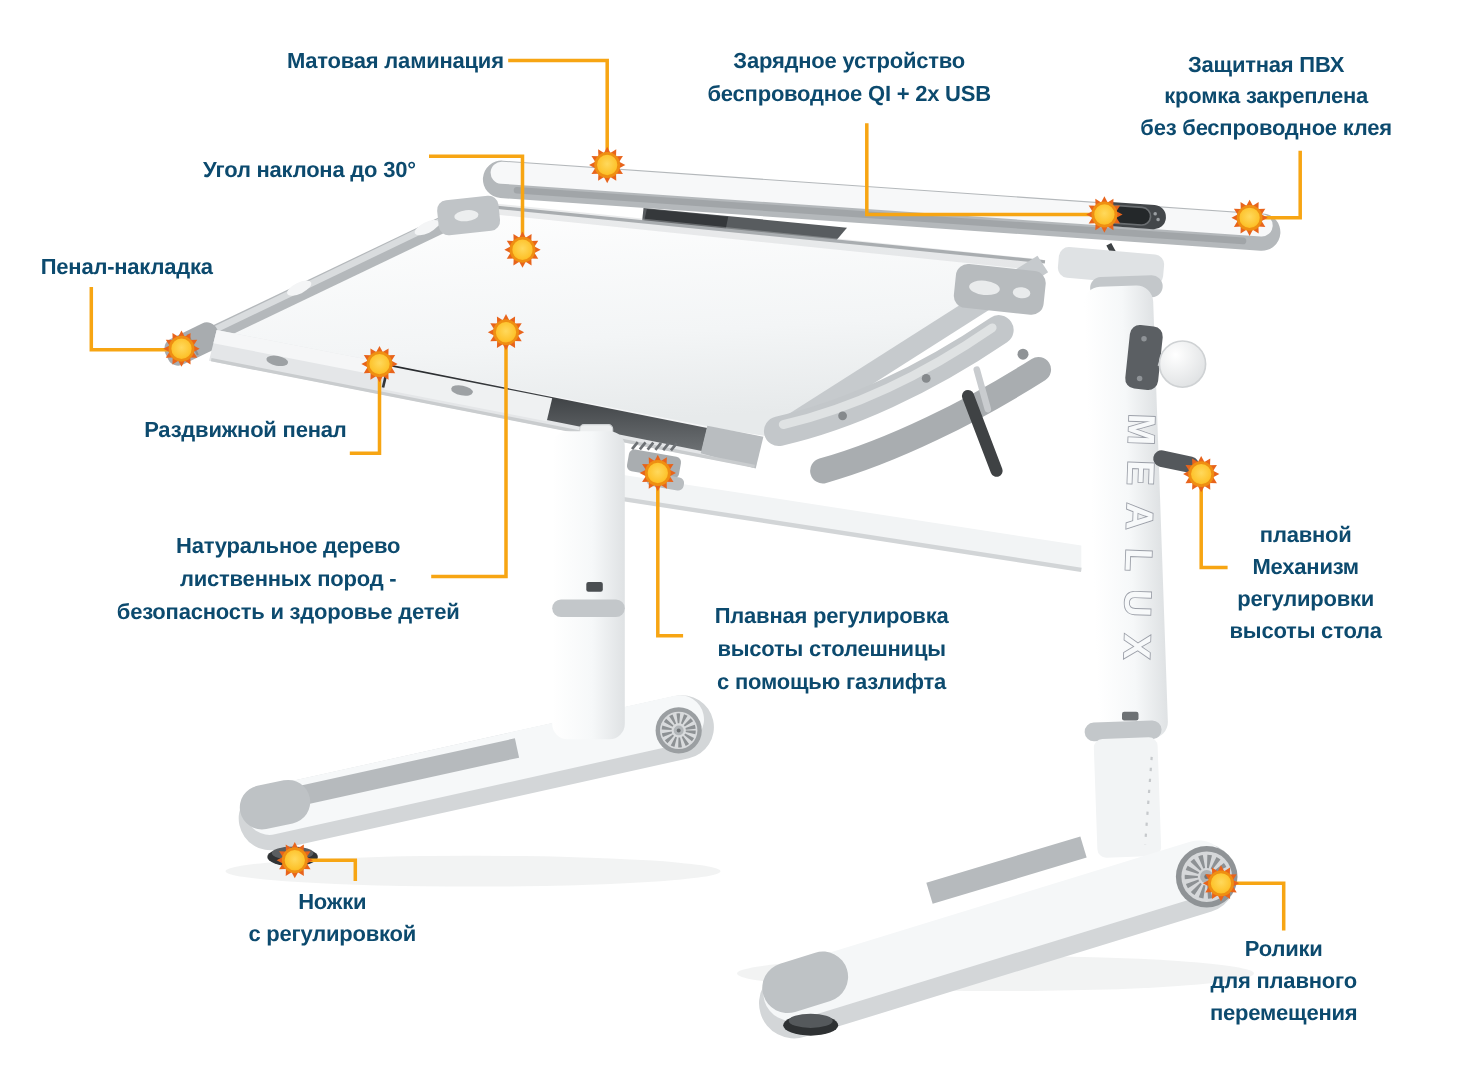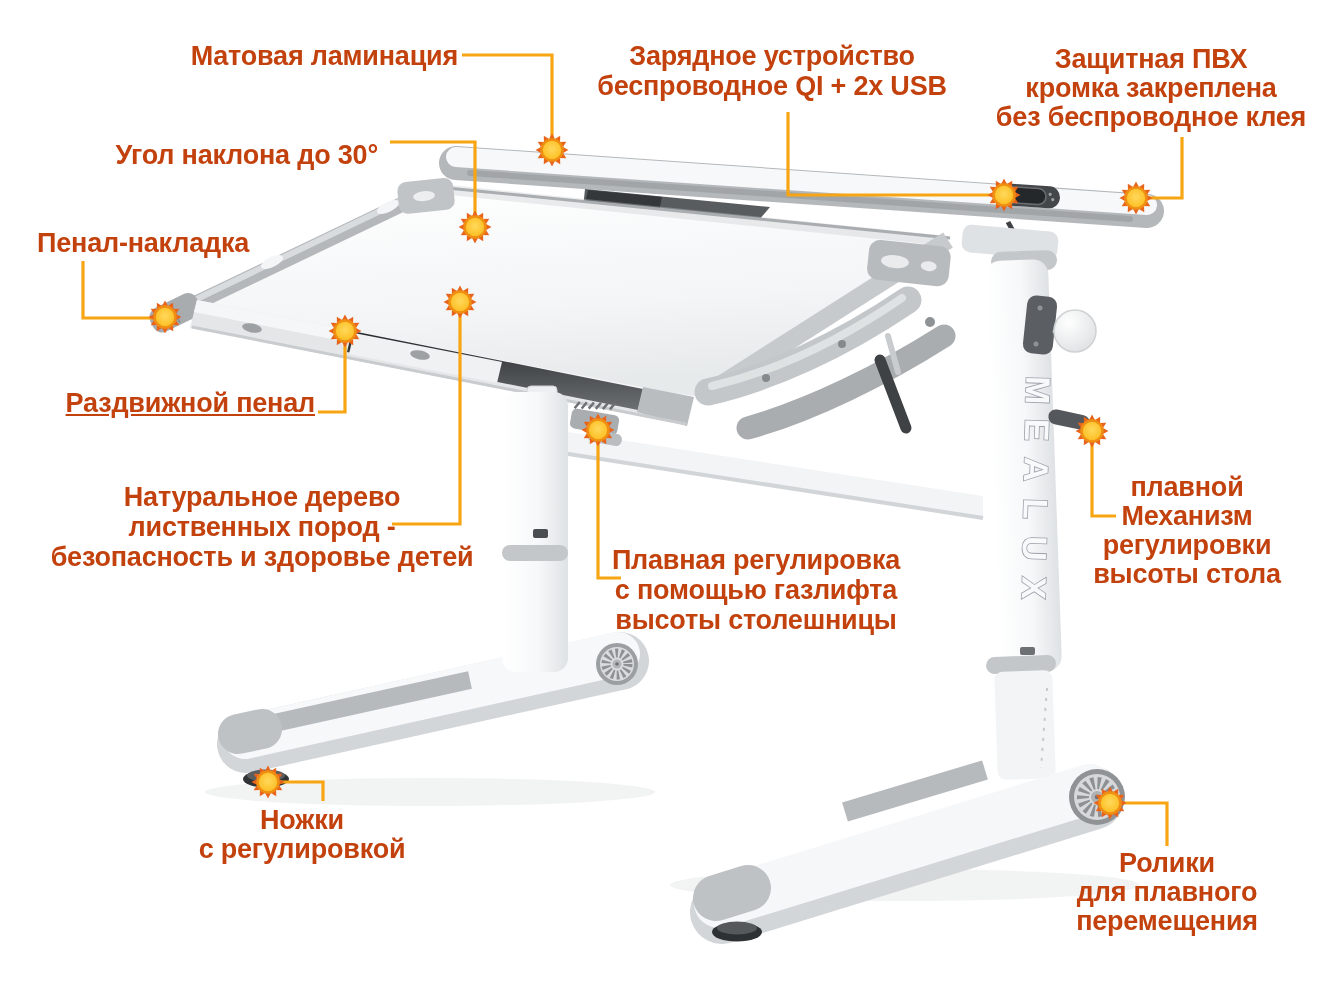--- a/index.html
+++ b/index.html
@@ -1,29 +1,29 @@
 <!DOCTYPE html>
 <html><head>
 <meta charset="utf-8">
 <style>
   html,body{margin:0;padding:0;background:#ffffff;}
   .canvas{position:relative;width:1325px;height:993px;background:#ffffff;overflow:hidden;
           font-family:"Liberation Sans",sans-serif;}
   svg.scene{position:absolute;left:0;top:0;width:1325px;height:993px;}
-  .callout{position:absolute;font-weight:bold;font-size:27px;line-height:30px;color:#c2410c;
+  .callout{position:absolute;font-weight:bold;font-size:20px;line-height:30px;color:#0c4a6e;
            white-space:nowrap;letter-spacing:-0.2px;}
   .callout .line{display:block;}
   .co-center{transform:translateX(-50%);text-align:center;}
   .co-right{text-align:right;}
   .co-matte{top:41px;right:867px;}
   .co-charger{top:41px;left:772px;line-height:30px;}
   .co-pvc{top:45px;left:1151px;line-height:29px;}
   .co-tilt{top:140px;right:947px;}
   .co-overlay{top:228px;left:37px;}
-  .co-sliding{top:388px;right:1010px;text-decoration:underline;}
+  .co-sliding{top:376px;right:1010px;}
   .co-wood{top:482px;left:262px;}
   .co-gaslift{top:545px;left:756px;}
   .co-mechanism{top:473px;left:1187px;line-height:29px;}
   .co-feet{top:806px;left:302px;line-height:29px;}
   .co-wheels{top:849px;left:1167px;line-height:29px;}
   .brand-letter{font-family:"Liberation Sans",sans-serif;font-weight:bold;font-size:34px;
                 fill:#f7f9fa;stroke:#9a9ea7;stroke-width:1.6px;paint-order:stroke;text-anchor:middle;}
 </style>
 </head>
 <body>
@@ -425,22 +425,22 @@
   </div>
 
   <div class="callout co-wood co-center">
     <span class="line">Натуральное дерево</span>
     <span class="line">лиственных пород -</span>
     <span class="line">безопасность и здоровье детей</span>
   </div>
 
   <div class="callout co-gaslift co-center">
     <span class="line">Плавная регулировка</span>
+    <span class="line">высоты столешницы</span>
     <span class="line">с помощью газлифта</span>
-    <span class="line">высоты столешницы</span>
   </div>
 
   <div class="callout co-mechanism co-center">
     <span class="line">плавной</span>
     <span class="line">Механизм</span>
     <span class="line">регулировки</span>
     <span class="line">высоты стола</span>
   </div>
 
   <div class="callout co-feet co-center">

